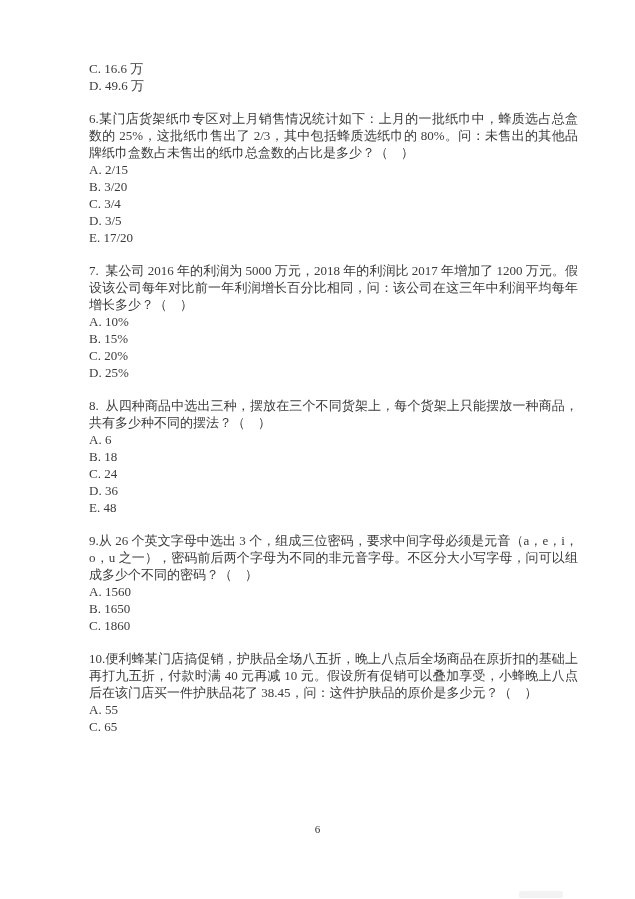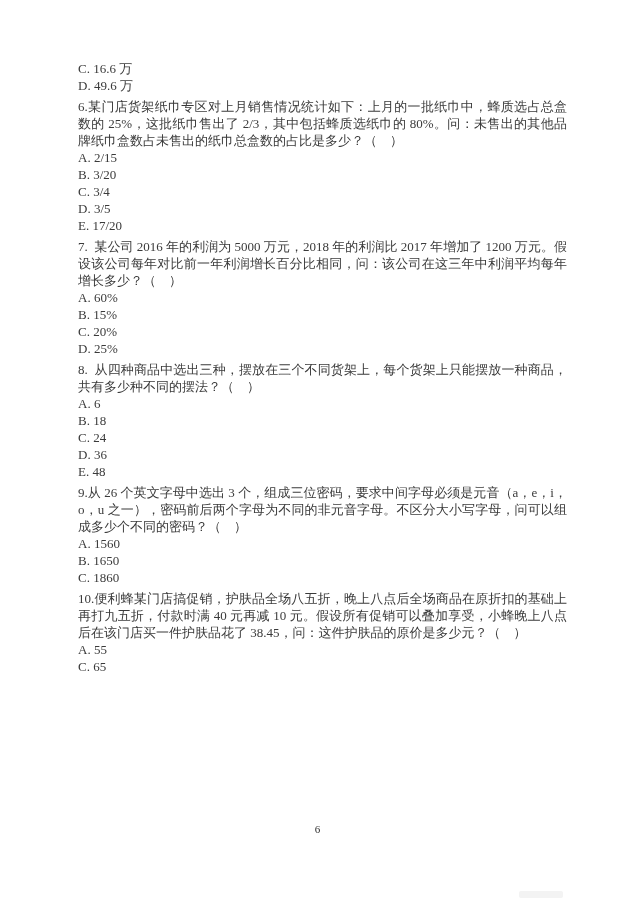--- a/index.html
+++ b/index.html
@@ -7,27 +7,27 @@
     position: relative;
     width: 635px;
     height: 899px;
     background: #ffffff;
     overflow: hidden;
     font-family: "Liberation Serif", "DejaVu Serif", serif;
     color: #3a3a3a;
   }
   .content {
     position: absolute;
-    left: 78px;
+    left: 89px;
     top: 60px;
     width: 489px;
     font-size: 13px;
     line-height: 17px;
   }
-  .question { margin-top: 4px; }
+  .question { margin-top: 16px; }
   .qtext {
     margin: 0;
     text-align: justify;
     white-space: pre-wrap;
   }
   .option {
     white-space: pre-wrap;
   }
   .page-number {
     position: absolute;
@@ -64,21 +64,21 @@
       <p class="qtext">6.某门店货架纸巾专区对上月销售情况统计如下：上月的一批纸巾中，蜂质选占总盒数的 25%，这批纸巾售出了 2/3，其中包括蜂质选纸巾的 80%。问：未售出的其他品牌纸巾盒数占未售出的纸巾总盒数的占比是多少？（　）</p>
       <div class="option">A. 2/15</div>
       <div class="option">B. 3/20</div>
       <div class="option">C. 3/4</div>
       <div class="option">D. 3/5</div>
       <div class="option">E. 17/20</div>
     </div>
 
     <div class="question">
       <p class="qtext">7.  某公司 2016 年的利润为 5000 万元，2018 年的利润比 2017 年增加了 1200 万元。假设该公司每年对比前一年利润增长百分比相同，问：该公司在这三年中利润平均每年增长多少？（　）</p>
-      <div class="option">A. 60%</div>
+      <div class="option">A. 10%</div>
       <div class="option">B. 15%</div>
       <div class="option">C. 20%</div>
       <div class="option">D. 25%</div>
     </div>
 
     <div class="question">
       <p class="qtext">8.  从四种商品中选出三种，摆放在三个不同货架上，每个货架上只能摆放一种商品，共有多少种不同的摆法？（　）</p>
       <div class="option">A. 6</div>
       <div class="option">B. 18</div>
       <div class="option">C. 24</div>

